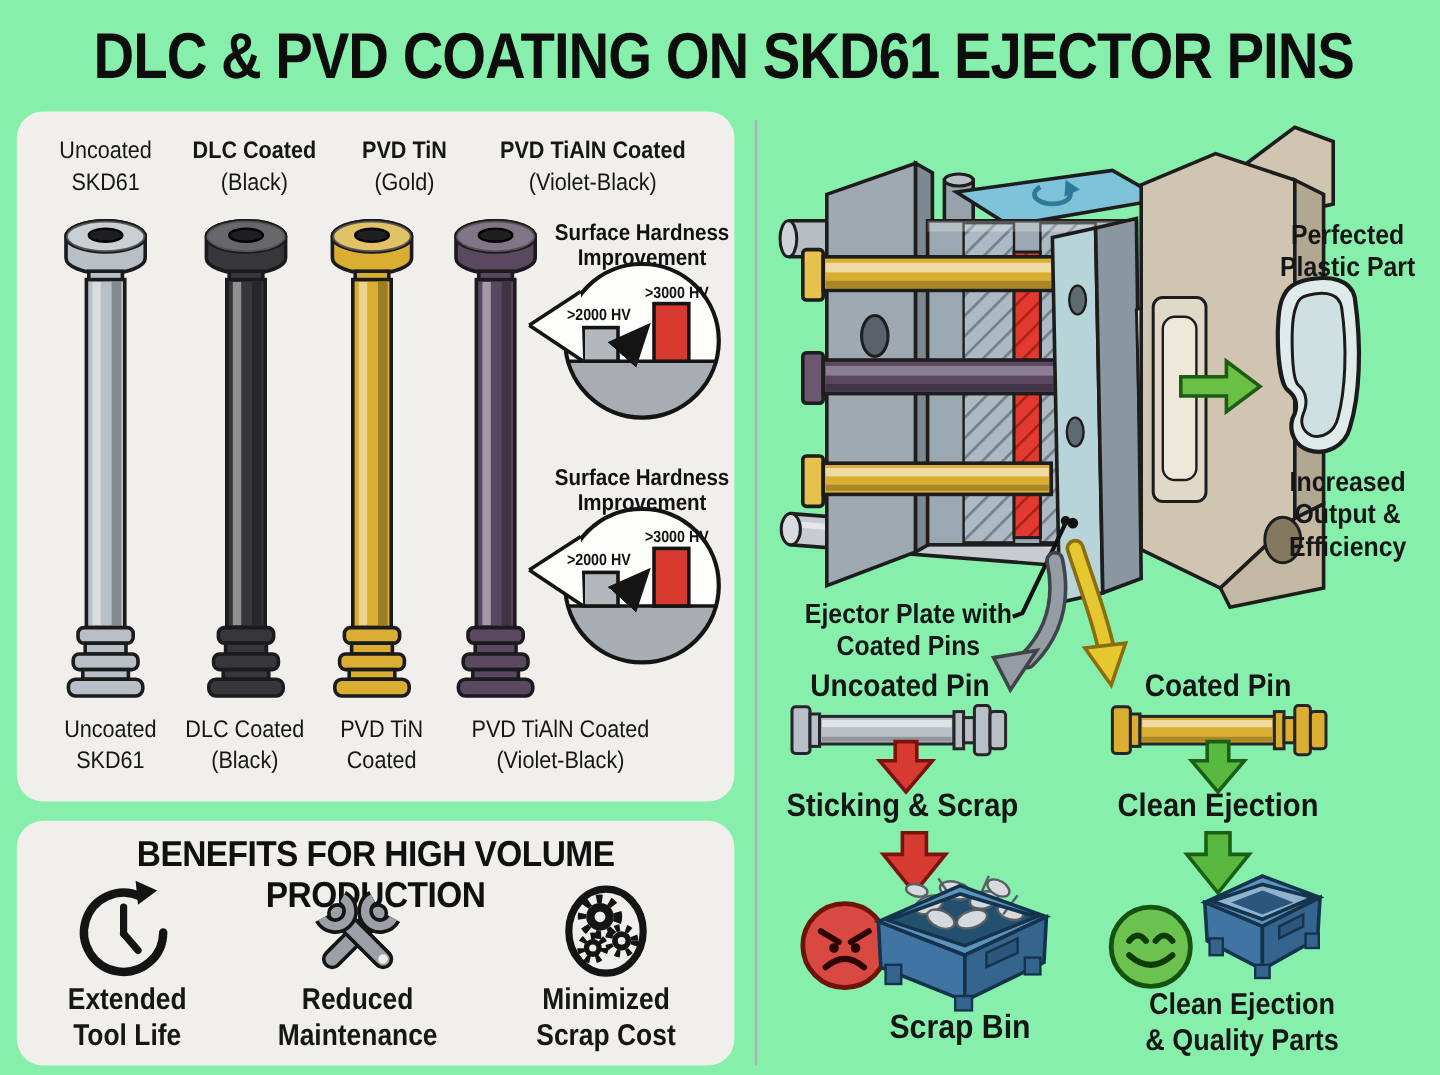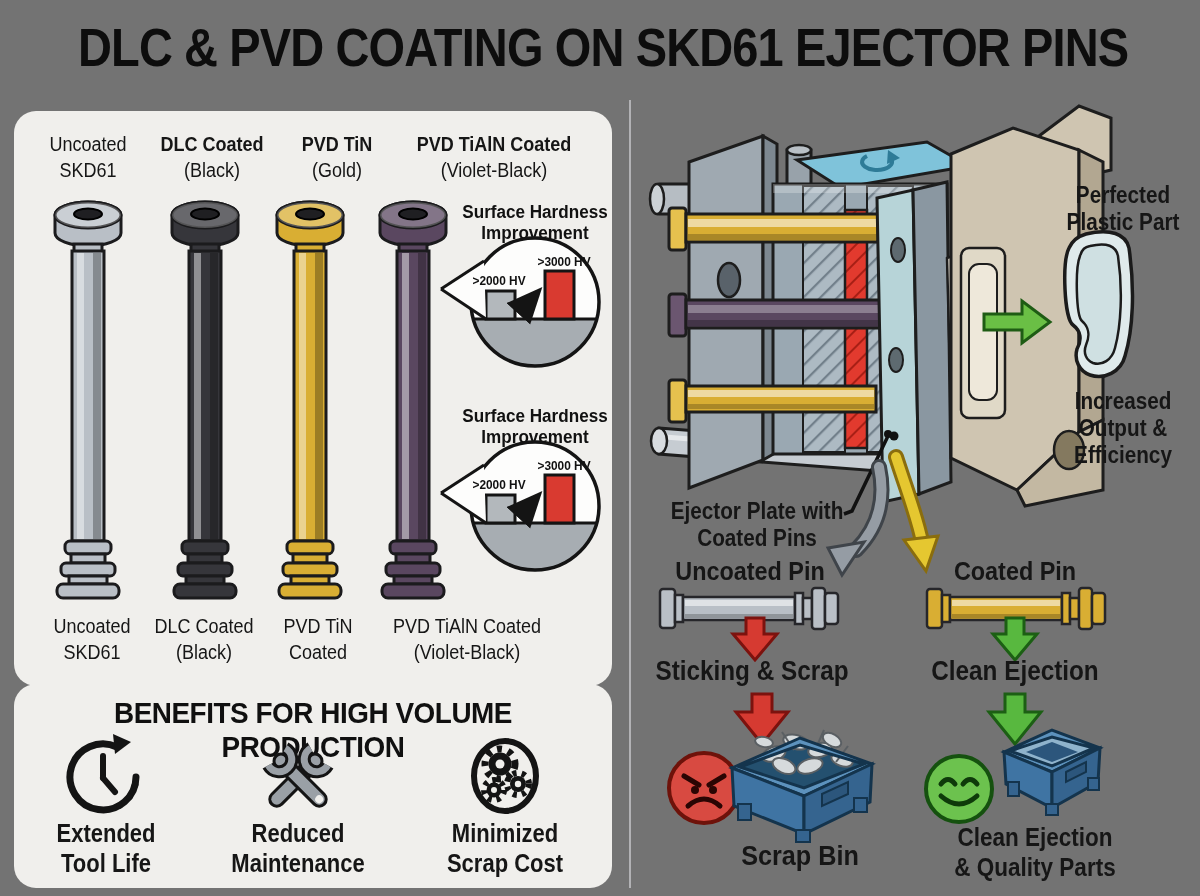--- a/index.html
+++ b/index.html
@@ -1,16 +1,16 @@
 <!DOCTYPE html>
 <html><head>
 <meta charset="utf-8">
 <style>
   html,body{margin:0;padding:0;background:#888;}
-  #stage{position:relative;width:1200px;height:896px;background:#737373;overflow:hidden;
+  #stage{position:relative;width:1200px;height:896px;background:#86efac;overflow:hidden;
          font-family:"Liberation Sans",sans-serif;color:#141414;margin:0 auto;}
   .title{position:absolute;left:0;right:0;top:16px;text-align:center;font-size:54px;font-weight:700;
          letter-spacing:-1px;transform:scaleX(.87);color:#0d0d0d;white-space:nowrap;}
   .panel{position:absolute;background:#f0efec;border-radius:22px;}
   .lbl{position:absolute;text-align:center;transform:scaleX(.9);color:#161616;}
   .ln{display:block;}
   .b{font-weight:700;}
   .f20{font-size:20px;line-height:26px;}
   .f23{font-size:23px;line-height:27px;font-weight:700;}
   .f25{font-size:25px;line-height:30px;font-weight:700;}
@@ -54,21 +54,21 @@
         <rect x="23" y="355" width="34" height="9" stroke="#1b1b1d" stroke-width="3"></rect>
         <rect x="13" y="364" width="54" height="13" rx="5" stroke="#1b1b1d" stroke-width="3"></rect>
         <rect x="21" y="377" width="38" height="8" stroke="#1b1b1d" stroke-width="3"></rect>
         <rect x="9" y="385" width="62" height="14" rx="6" stroke="#1b1b1d" stroke-width="3"></rect>
       </g>
     </defs>
   </svg>
 
   <div class="title">DLC &amp; PVD COATING ON SKD61 EJECTOR PINS</div>
 
-  <div class="panel" style="left:14px;top:111px;width:598px;height:575px;">
+  <div class="panel" style="left:14px;top:93px;width:598px;height:575px;">
 
     <div class="lbl f20" style="left:-46px;top:20px;width:240px;">
       <span class="ln">Uncoated</span>
         <span class="ln">SKD61</span>
     </div>
     <div class="lbl f20" style="left:78px;top:20px;width:240px;">
       <span class="ln b">DLC Coated</span>
         <span class="ln">(Black)</span>
     </div>
     <div class="lbl f20" style="left:203px;top:20px;width:240px;">

